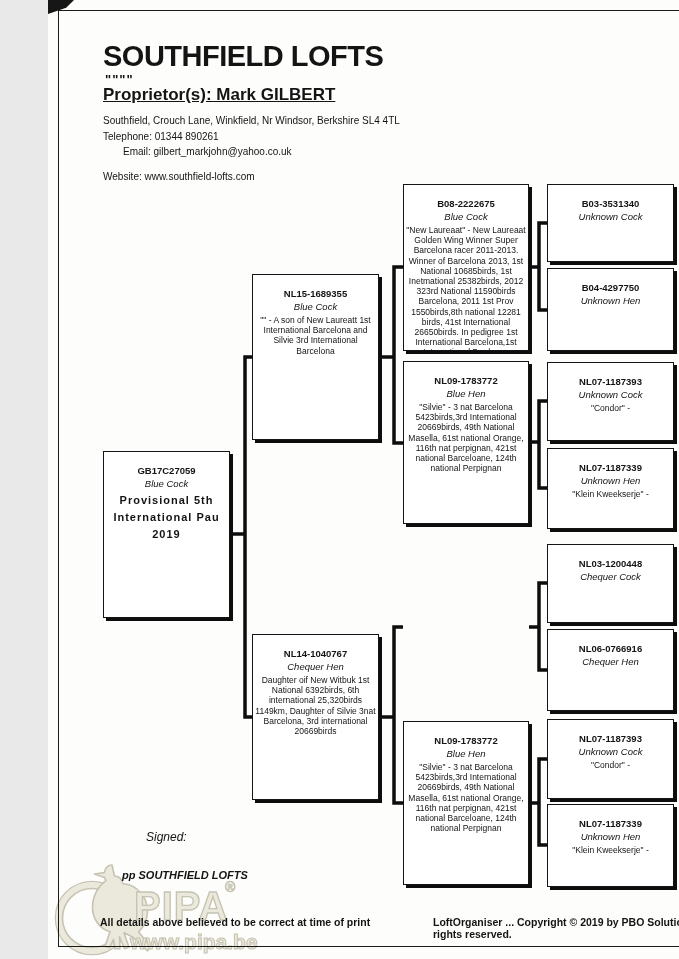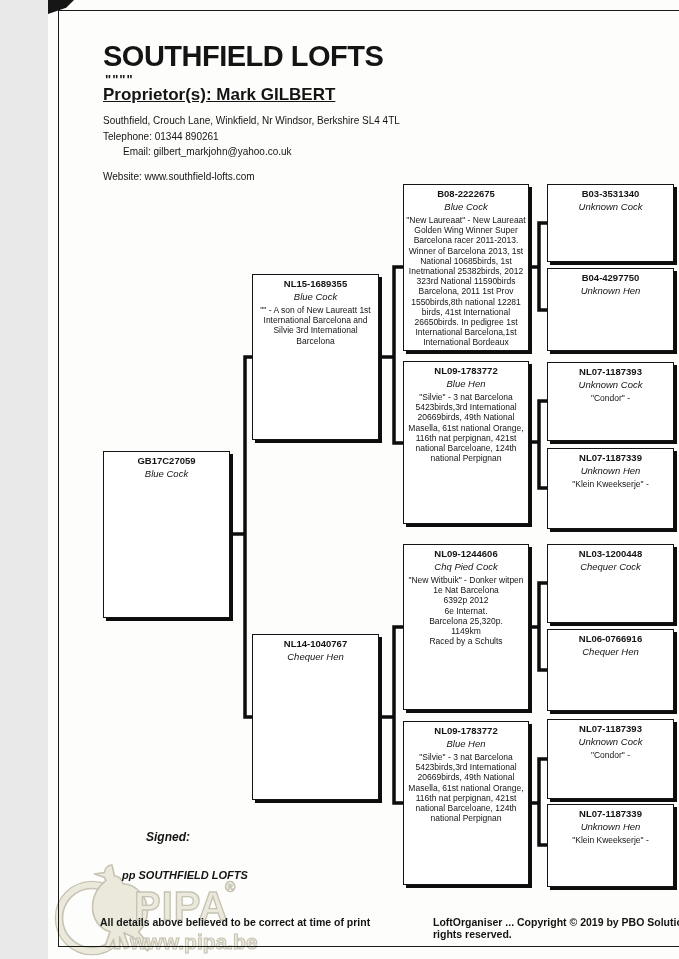--- a/index.html
+++ b/index.html
@@ -37,34 +37,34 @@
     position:absolute;left:55px;top:85px;
     font-size:17px;font-weight:bold;text-decoration:underline;
   }
   .hdr-line{position:absolute;left:55px;font-size:10px;}
   #addr{top:115px;} #tel{top:131px;} #email{top:146px;padding-left:20px;} #web{top:171px;}
   
   .box{
     position:absolute;background:#fff;
     border:1px solid #141414;
     box-shadow:3px 3px 0 0 #0d0d0d;
-    text-align:center;padding:3px 2px;box-sizing:border-box;
+    text-align:center;padding:13px 2px;box-sizing:border-box;
     overflow:hidden;
   }
   .ring{font-weight:bold;font-size:9.5px;}
   .type{font-style:italic;font-size:9.5px;margin:2px 0 3px 0;}
   .desc{font-size:8.5px;line-height:1.2;white-space:pre-line;}
   .subject .desc{
     font-weight:bold;font-size:11px;letter-spacing:1px;
     line-height:1.55;margin-top:3px;
   }
   
   #connectors{position:absolute;left:0;top:0;}
   
-  .ft-signed{position:absolute;left:98px;top:830px;font-size:12px;font-weight:bold;font-style:italic;}
+  .ft-signed{position:absolute;left:98px;top:830px;font-size:12px;font-weight:normal;font-style:italic;}
   .ft-pp{position:absolute;left:74px;top:869px;font-size:11px;font-weight:bold;font-style:italic;}
   .ft-disc{position:absolute;left:52px;top:916px;font-size:10.5px;font-weight:bold;}
   .ft-copy{position:absolute;left:385px;top:916px;font-size:10.5px;font-weight:bold;}
   
   #watermark{
     position:absolute;left:0;top:854px;
     mix-blend-mode:multiply;opacity:.96;
   }
 </style>
 </head>
@@ -89,56 +89,48 @@
              M331 717 H346 M355 627 H346 V803 H355
              M481 267 H491 M499 223 H491 V310 H499
              M481 442 H491 M499 401 H491 V488 H499
              M481 627 H491 M499 583 H491 V670 H499
              M481 803 H491 M499 759 H491 V845 H499" fill="none" stroke="#0d0d0d" stroke-width="3.5"></path>
   </svg>
 
   <div class="box subject" style="left:55px;top:451px;width:127px;height:167px">
     <div class="ring">GB17C27059</div>
     <div class="type">Blue Cock</div>
+    <div class="desc">Provisional 5th
+International Pau 2019</div>
   </div>
 
   <div class="box" style="left:204px;top:274px;width:127px;height:166px">
     <div class="ring">NL15-1689355</div>
     <div class="type">Blue Cock</div>
     <div class="desc">"" - A son of New Laureatt 1st International Barcelona and Silvie 3rd International Barcelona</div>
   </div>
 
   <div class="box" style="left:204px;top:634px;width:127px;height:166px">
     <div class="ring">NL14-1040767</div>
     <div class="type">Chequer Hen</div>
+    <div class="desc">Daughter oif New Witbuk 1st National 6392birds, 6th international 25,320birds 1149km, Daughter of Silvie 3nat Barcelona, 3rd international 20669birds</div>
   </div>
 
   <div class="box" style="left:355px;top:184px;width:126px;height:167px">
     <div class="ring">B08-2222675</div>
     <div class="type">Blue Cock</div>
     <div class="desc">"New Laureaat" - New Laureaat Golden Wing Winner Super Barcelona racer 2011-2013. Winner of Barcelona 2013, 1st National 10685birds, 1st Inetmational 25382birds, 2012  323rd National 11590birds Barcelona, 2011 1st Prov 1550birds,8th national 12281 birds, 41st International 26650birds. In pedigree 1st International Barcelona,1st International Bordeaux</div>
   </div>
 
   <div class="box" style="left:355px;top:361px;width:126px;height:163px">
     <div class="ring">NL09-1783772</div>
     <div class="type">Blue Hen</div>
     <div class="desc">"Silvie" - 3 nat Barcelona 5423birds,3rd International 20669birds, 49th National Masella, 61st national Orange, 116th nat perpignan, 421st national Barceloane, 124th national Perpignan</div>
   </div>
 
-  <div class="box" style="left:355px;top:544px;width:126px;height:166px">
-    <div class="ring">NL09-1244606</div>
-    <div class="type">Chq Pied Cock</div>
-    <div class="desc">"New Witbuik" - Donker witpen
-1e Nat Barcelona
-6392p 2012
-6e Internat.
-Barcelona 25,320p.
-1149km
-Raced by a Schults</div>
-  </div>
 
   <div class="box" style="left:355px;top:721px;width:126px;height:164px">
     <div class="ring">NL09-1783772</div>
     <div class="type">Blue Hen</div>
     <div class="desc">"Silvie" - 3 nat Barcelona 5423birds,3rd International 20669birds, 49th National Masella, 61st national Orange, 116th nat perpignan, 421st national Barceloane, 124th national Perpignan</div>
   </div>
 
   <div class="box" style="left:499px;top:184px;width:127px;height:78px">
     <div class="ring">B03-3531340</div>
     <div class="type">Unknown Cock</div>

